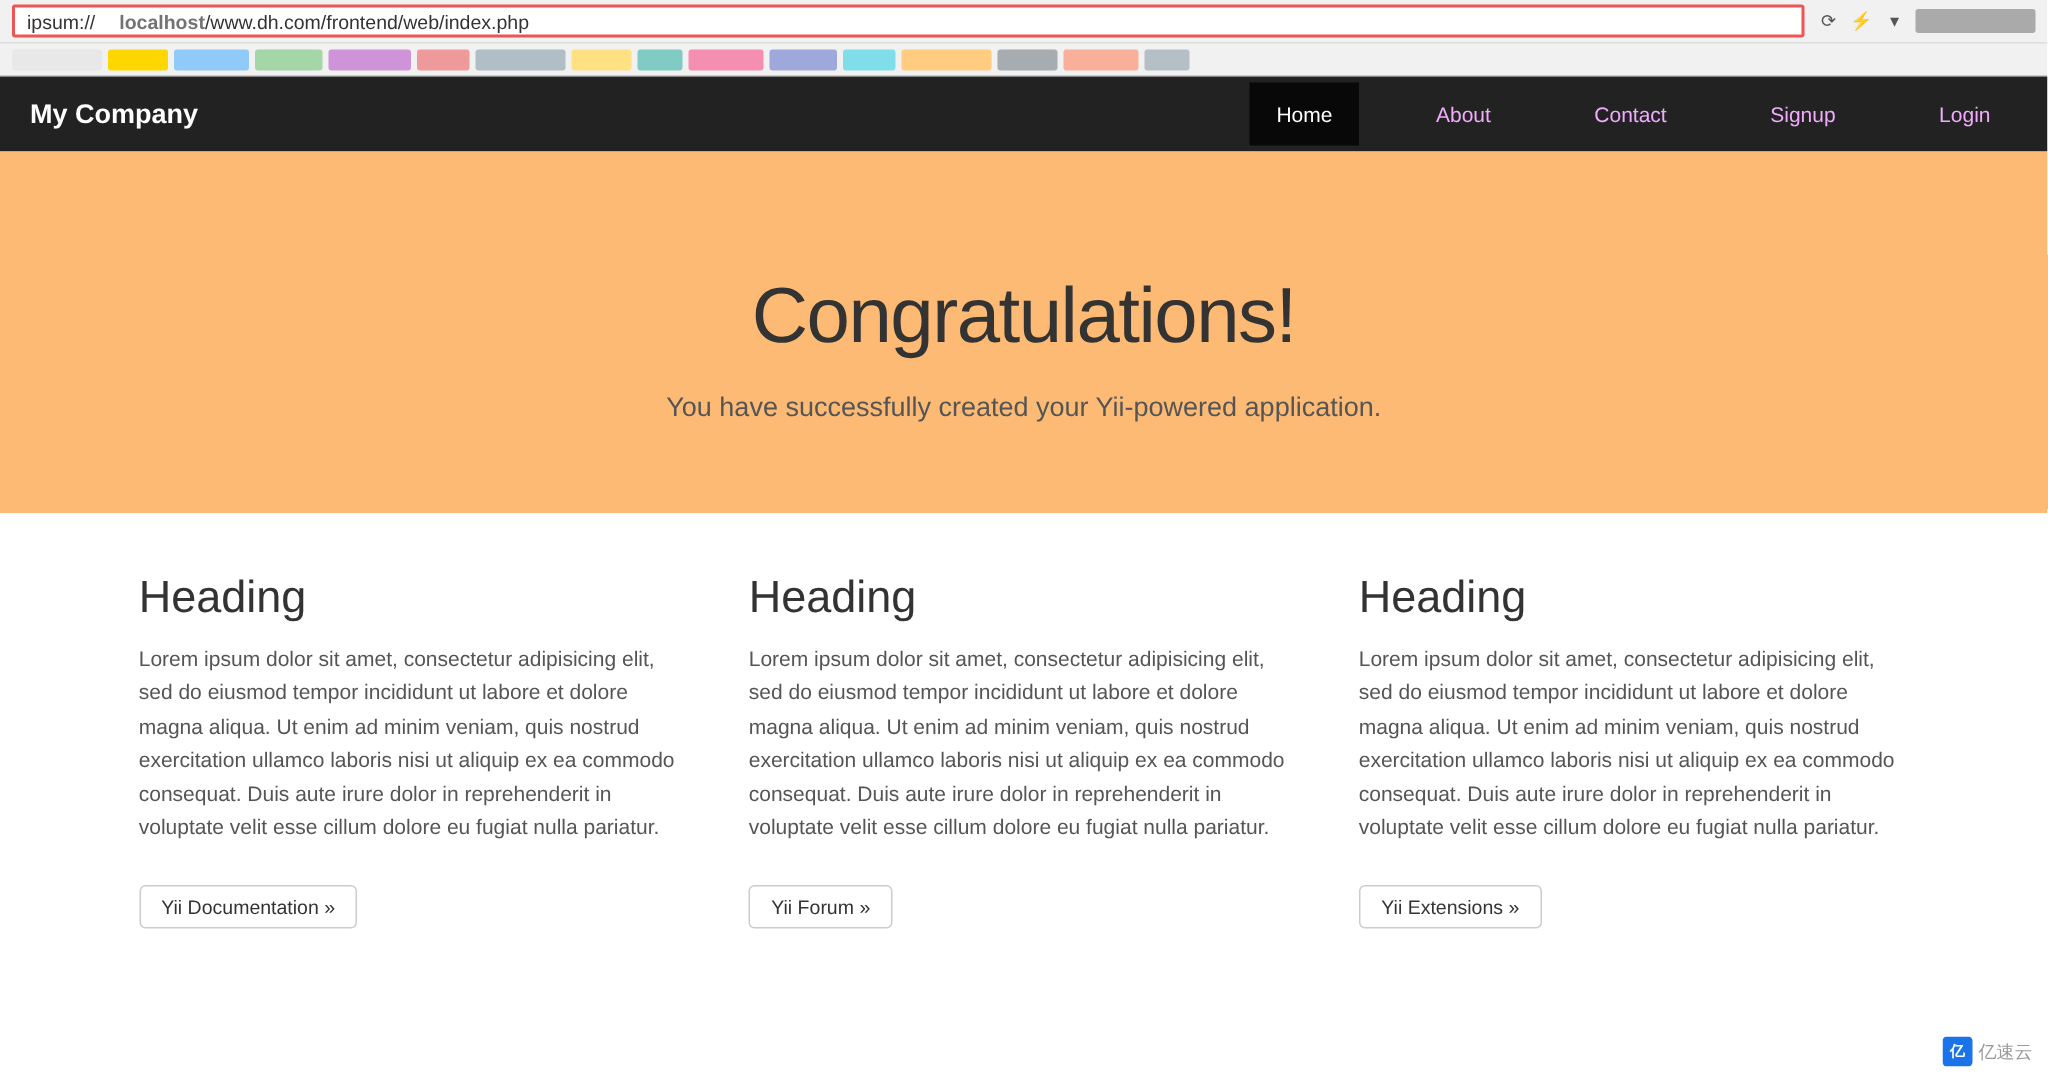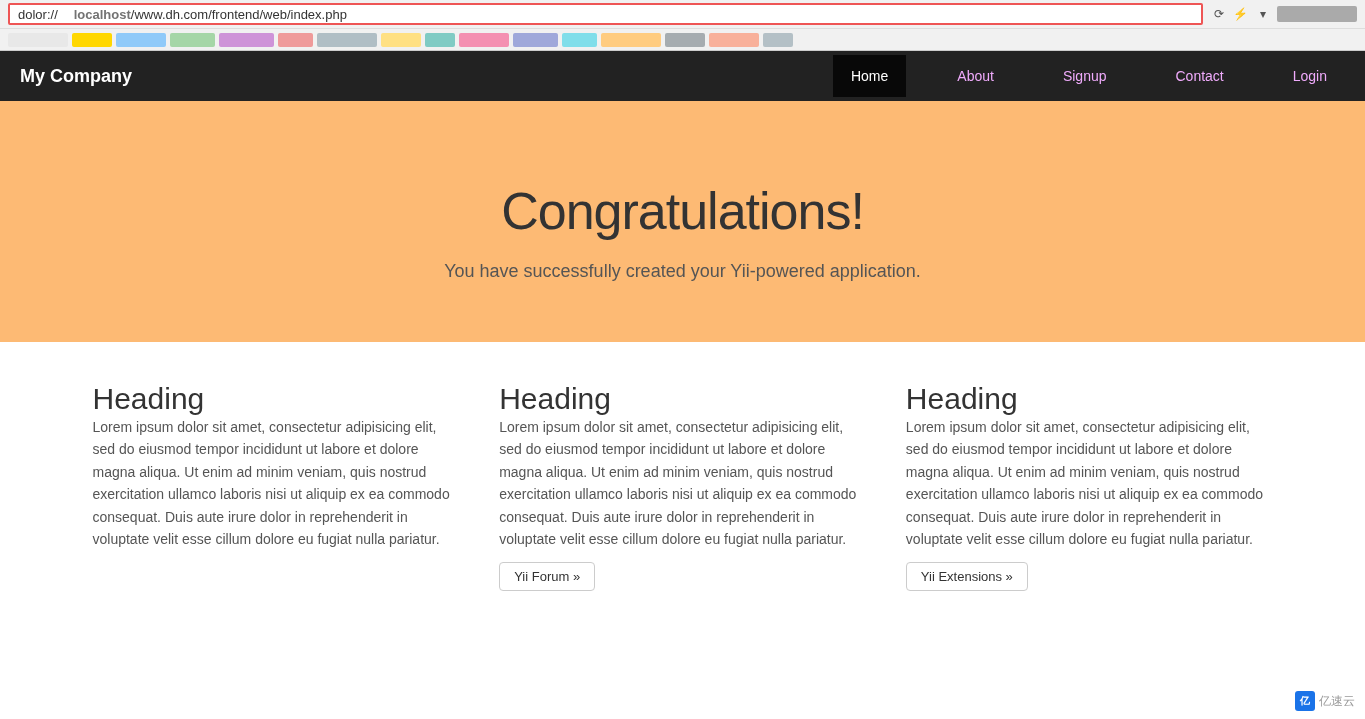--- a/index.html
+++ b/index.html
@@ -135,27 +135,27 @@
       max-width: 1300px;
       margin: 0 auto;
     }
     .column {
       flex: 1;
     }
     .column-heading {
       font-size: 30px;
       font-weight: 400;
       color: #333;
-      margin-bottom: 0;
+      margin-bottom: 12px;
     }
     .column-text {
       font-size: 14px;
       color: #555;
       line-height: 1.6;
-      margin-bottom: 12px;
+      margin-bottom: 28px;
     }
     .column-button {
       background: #fff;
       border: 1px solid #ccc;
       color: #333;
       padding: 6px 14px;
       font-size: 13px;
       border-radius: 4px;
       cursor: pointer;
     }
@@ -194,21 +194,21 @@
     .addr-host { color: #737373; font-weight: bold; padding-left: 16px; }
     .addr-path { color: #333; }
   </style>
 </head>
 <body>
 
 <div class="browser-chrome">
   <div class="address-bar-row">
     <div class="address-bar">
       <span class="address-display">
-        <span class="addr-protocol">dolor://</span>
+        <span class="addr-protocol">ipsum://</span>
           <span class="addr-host">localhost</span>
           <span class="addr-path">/www.dh.com/frontend/web/index.php</span>
       </span>
     </div>
     <div class="browser-icons">
       <span class="browser-icon">⟳</span>
       <span class="browser-icon">⚡</span>
       <span class="browser-icon">▾</span>
       <span style="background:#aaa;width:80px;height:16px;border-radius:2px;display:inline-block;"></span>
     </div>
@@ -237,41 +237,42 @@
 <nav class="navbar">
   <a class="navbar-brand">My Company</a>
   <ul class="navbar-nav">
     <li class="nav-item">
       <a class="nav-link active">Home</a>
     </li>
     <li class="nav-item">
       <a class="nav-link">About</a>
     </li>
     <li class="nav-item">
+      <a class="nav-link">Contact</a>
+    </li>
+    <li class="nav-item">
       <a class="nav-link">Signup</a>
-    </li>
-    <li class="nav-item">
-      <a class="nav-link">Contact</a>
     </li>
     <li class="nav-item">
       <a class="nav-link">Login</a>
     </li>
   </ul>
 </nav>
 
 <section class="hero">
   <h1 class="hero-title">Congratulations!</h1>
   <p class="hero-subtitle">You have successfully created your Yii-powered application.</p>
 </section>
 
 <div class="columns-section">
 
   <div class="column">
     <h3 class="column-heading">Heading</h3>
     <p class="column-text">Lorem ipsum dolor sit amet, consectetur adipisicing elit, sed do eiusmod tempor incididunt ut labore et dolore magna aliqua. Ut enim ad minim veniam, quis nostrud exercitation ullamco laboris nisi ut aliquip ex ea commodo consequat. Duis aute irure dolor in reprehenderit in voluptate velit esse cillum dolore eu fugiat nulla pariatur.</p>
+    <button class="column-button">Yii Documentation »</button>
   </div>
 
   <div class="column">
     <h3 class="column-heading">Heading</h3>
     <p class="column-text">Lorem ipsum dolor sit amet, consectetur adipisicing elit, sed do eiusmod tempor incididunt ut labore et dolore magna aliqua. Ut enim ad minim veniam, quis nostrud exercitation ullamco laboris nisi ut aliquip ex ea commodo consequat. Duis aute irure dolor in reprehenderit in voluptate velit esse cillum dolore eu fugiat nulla pariatur.</p>
     <button class="column-button">Yii Forum »</button>
   </div>
 
   <div class="column">
     <h3 class="column-heading">Heading</h3>

